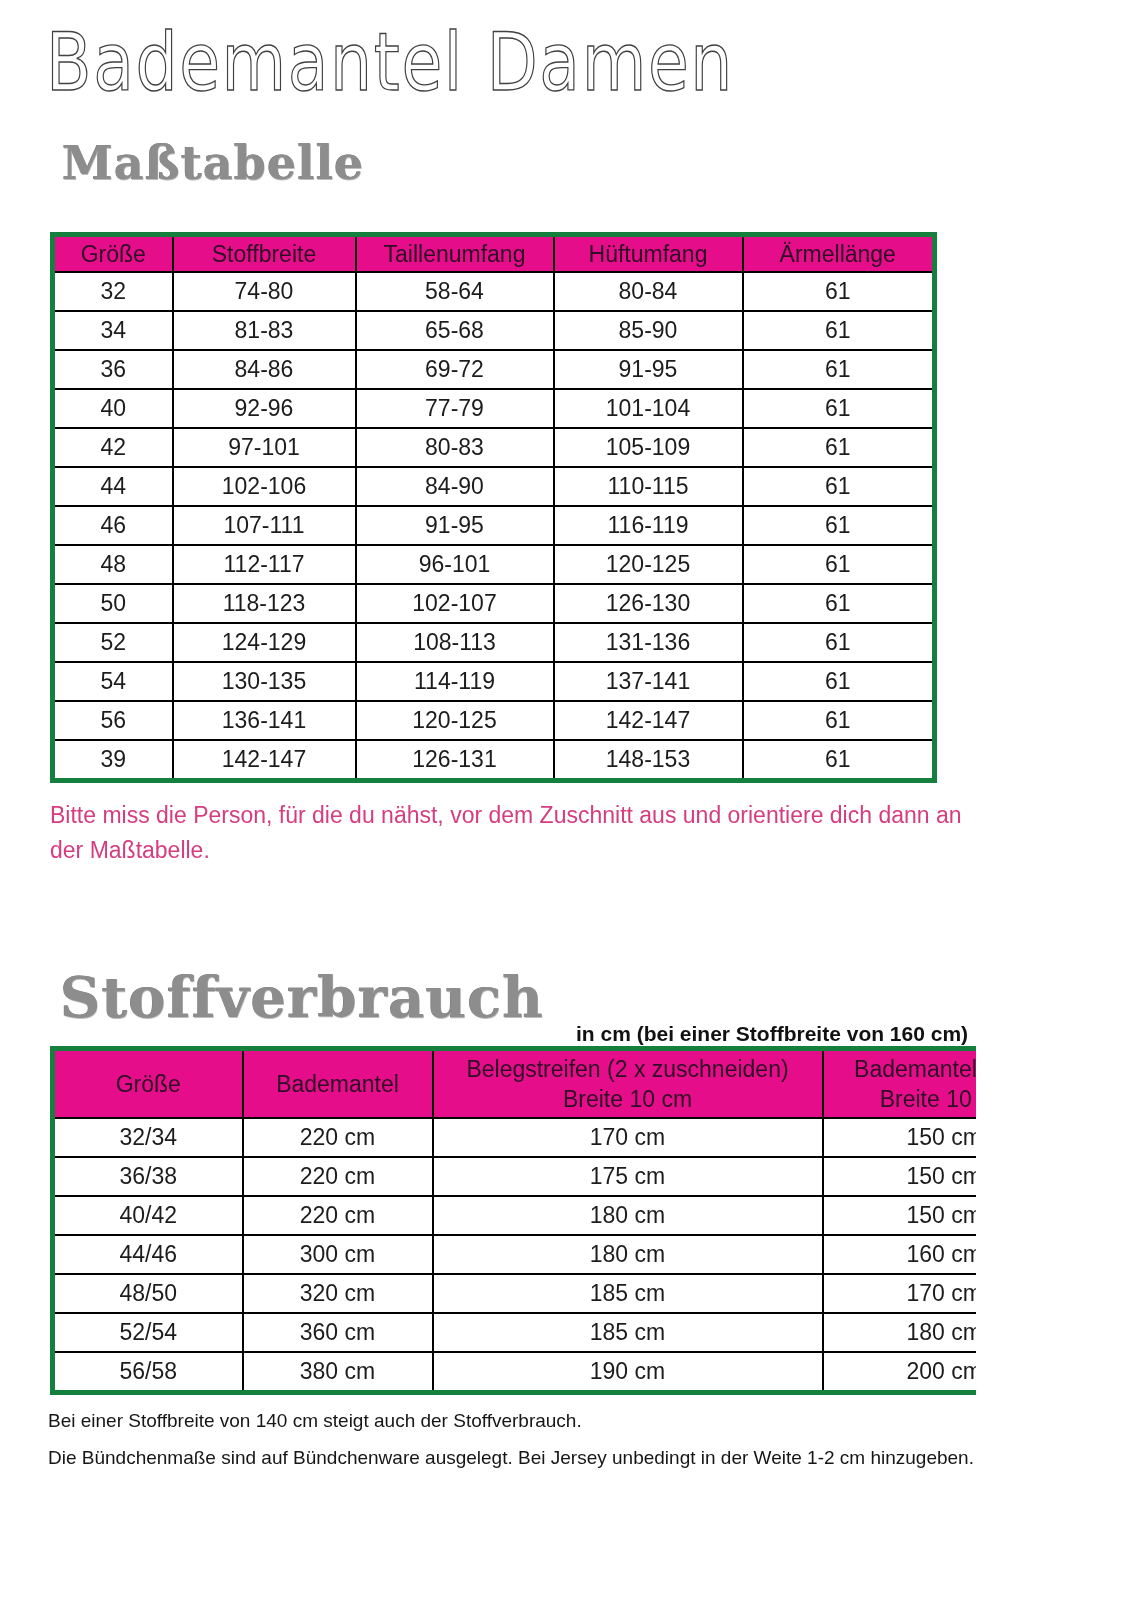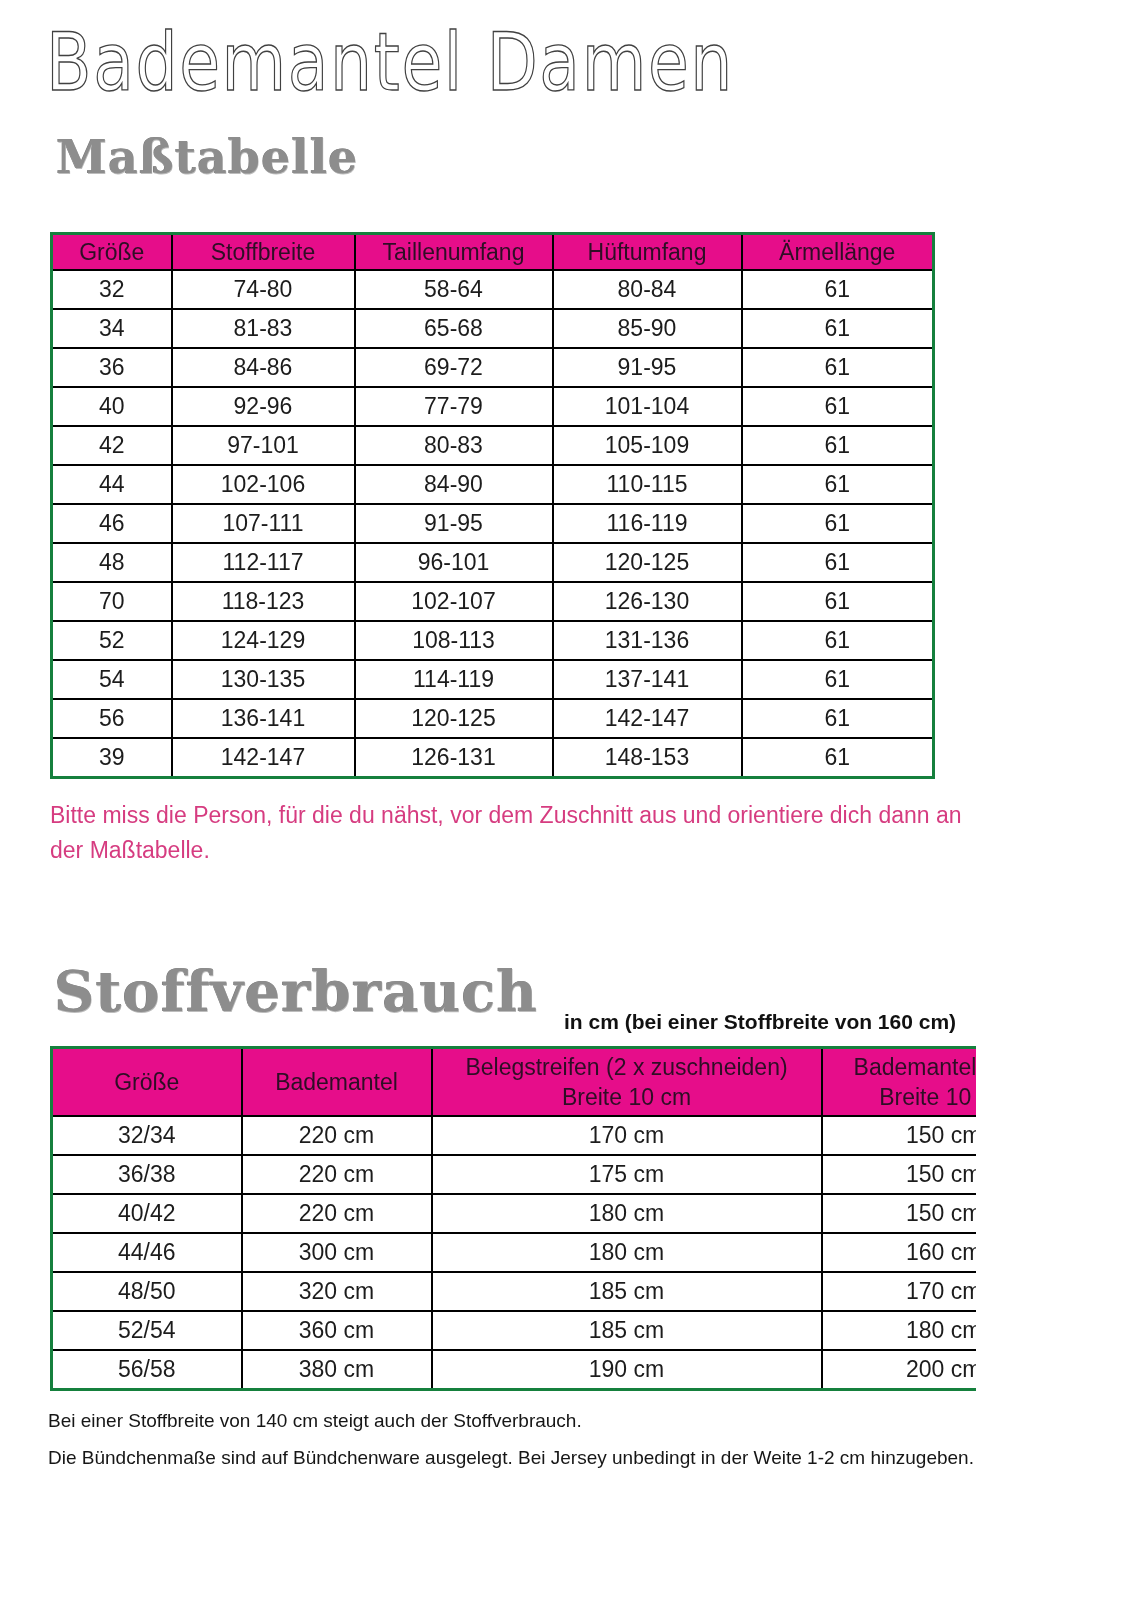--- a/index.html
+++ b/index.html
@@ -21,39 +21,39 @@
     letter-spacing: 2px;
   }
   
   .section-heading {
     position: absolute;
     font-family: "DejaVu Serif", serif;
     font-weight: bold;
     color: #8d8d8d;
     text-shadow: 0.5px 0.5px 0 #bdbdbd, -0.5px -0.5px 0 #777777;
     letter-spacing: 1px;
-    margin: 10px;
+    margin: 16px;
   }
   .heading-mass { left: 46px; top: 120px; font-size: 46px; }
   .stoff-row {
     position: absolute; left: 44px; top: 948px;
     display: flex; align-items: flex-end; gap: 16px;
   }
   .heading-stoff { position: static; font-size: 56px; }
   .stoff-sub {
     font-size: 21px; font-weight: bold; color: #111111;
     font-family: "Liberation Sans", sans-serif;
     letter-spacing: 0px; white-space: nowrap;
   }
   
   table {
     position: absolute;
     border-collapse: collapse;
     table-layout: fixed;
-    border: 3px solid #15803d;
+    border: 5px solid #15803d;
   }
   th, td {
     border: 2px solid #000000;
     text-align: center;
     vertical-align: middle;
     font-size: 23px;
     color: #1c1c1c;
     padding: 0;
     overflow: hidden;
   }
@@ -162,21 +162,21 @@
           <td>61</td>
         </tr>
         <tr>
           <td>48</td>
           <td>112-117</td>
           <td>96-101</td>
           <td>120-125</td>
           <td>61</td>
         </tr>
         <tr>
-          <td>70</td>
+          <td>50</td>
           <td>118-123</td>
           <td>102-107</td>
           <td>126-130</td>
           <td>61</td>
         </tr>
         <tr>
           <td>52</td>
           <td>124-129</td>
           <td>108-113</td>
           <td>131-136</td>

